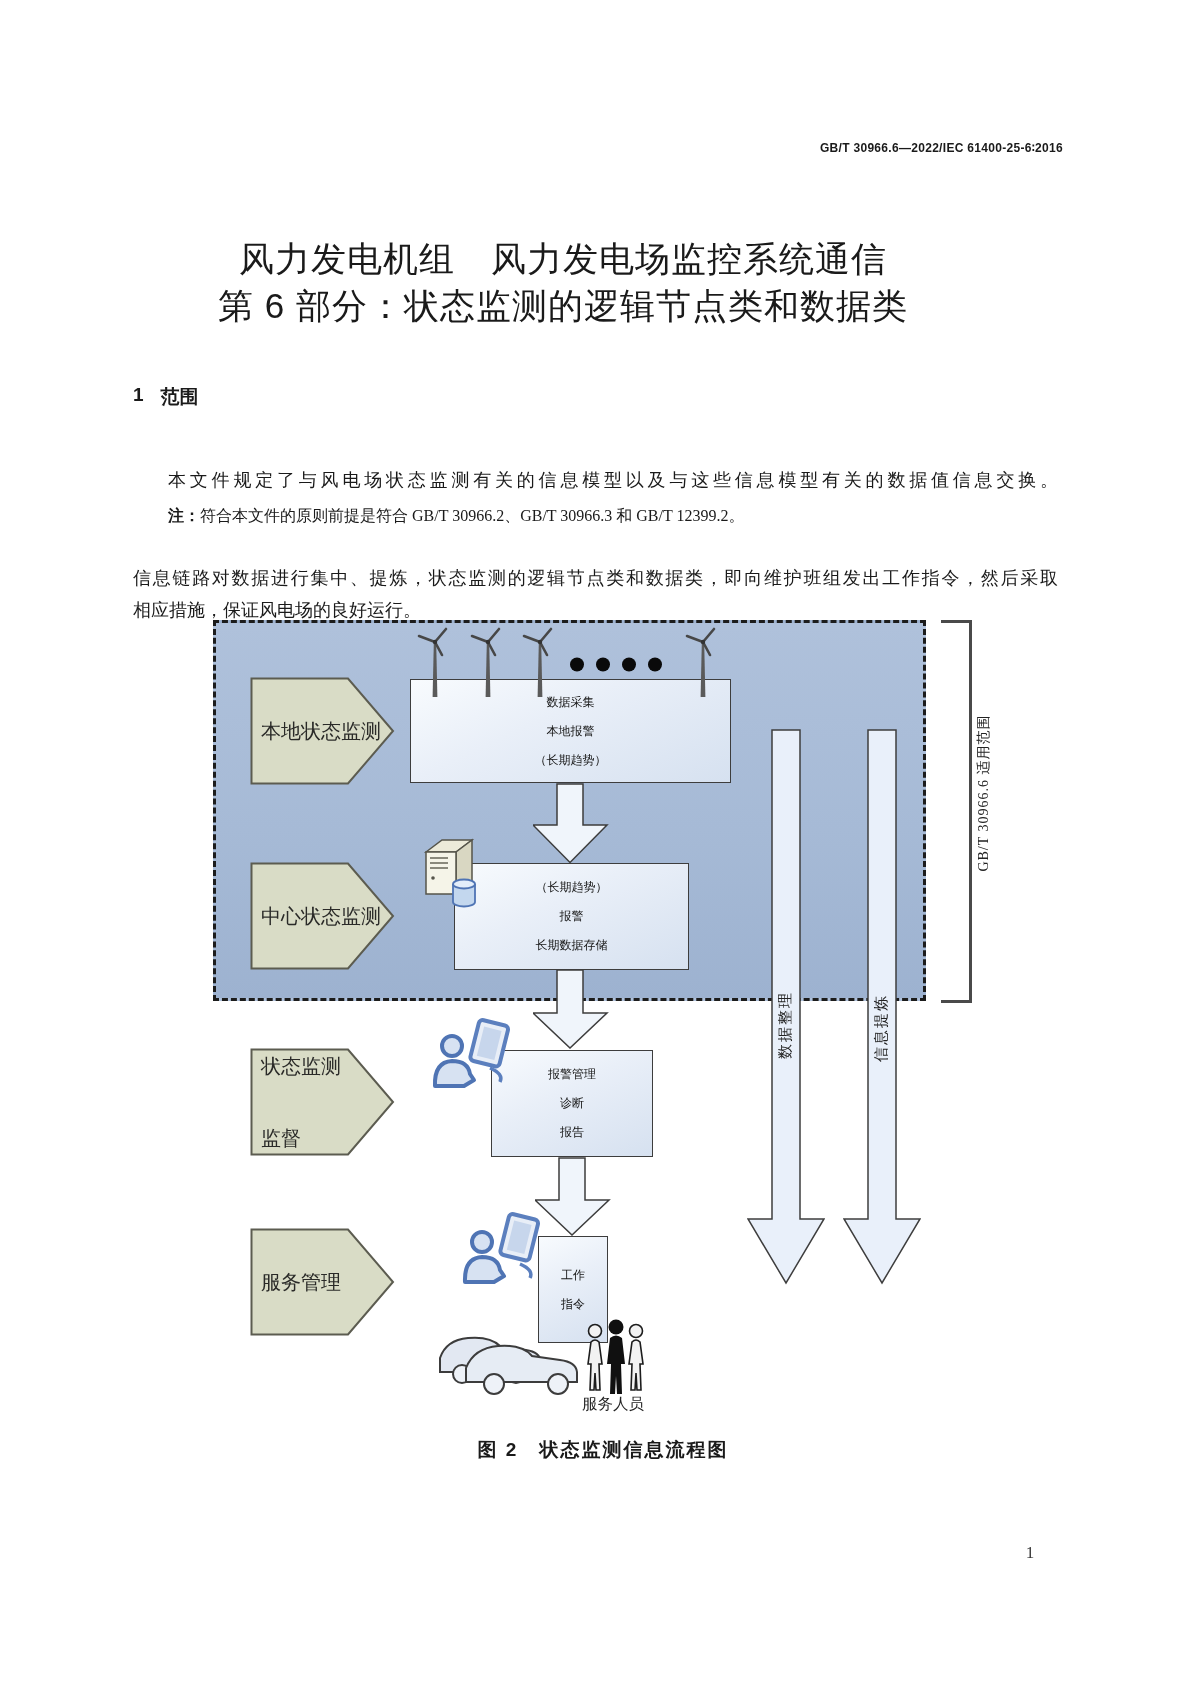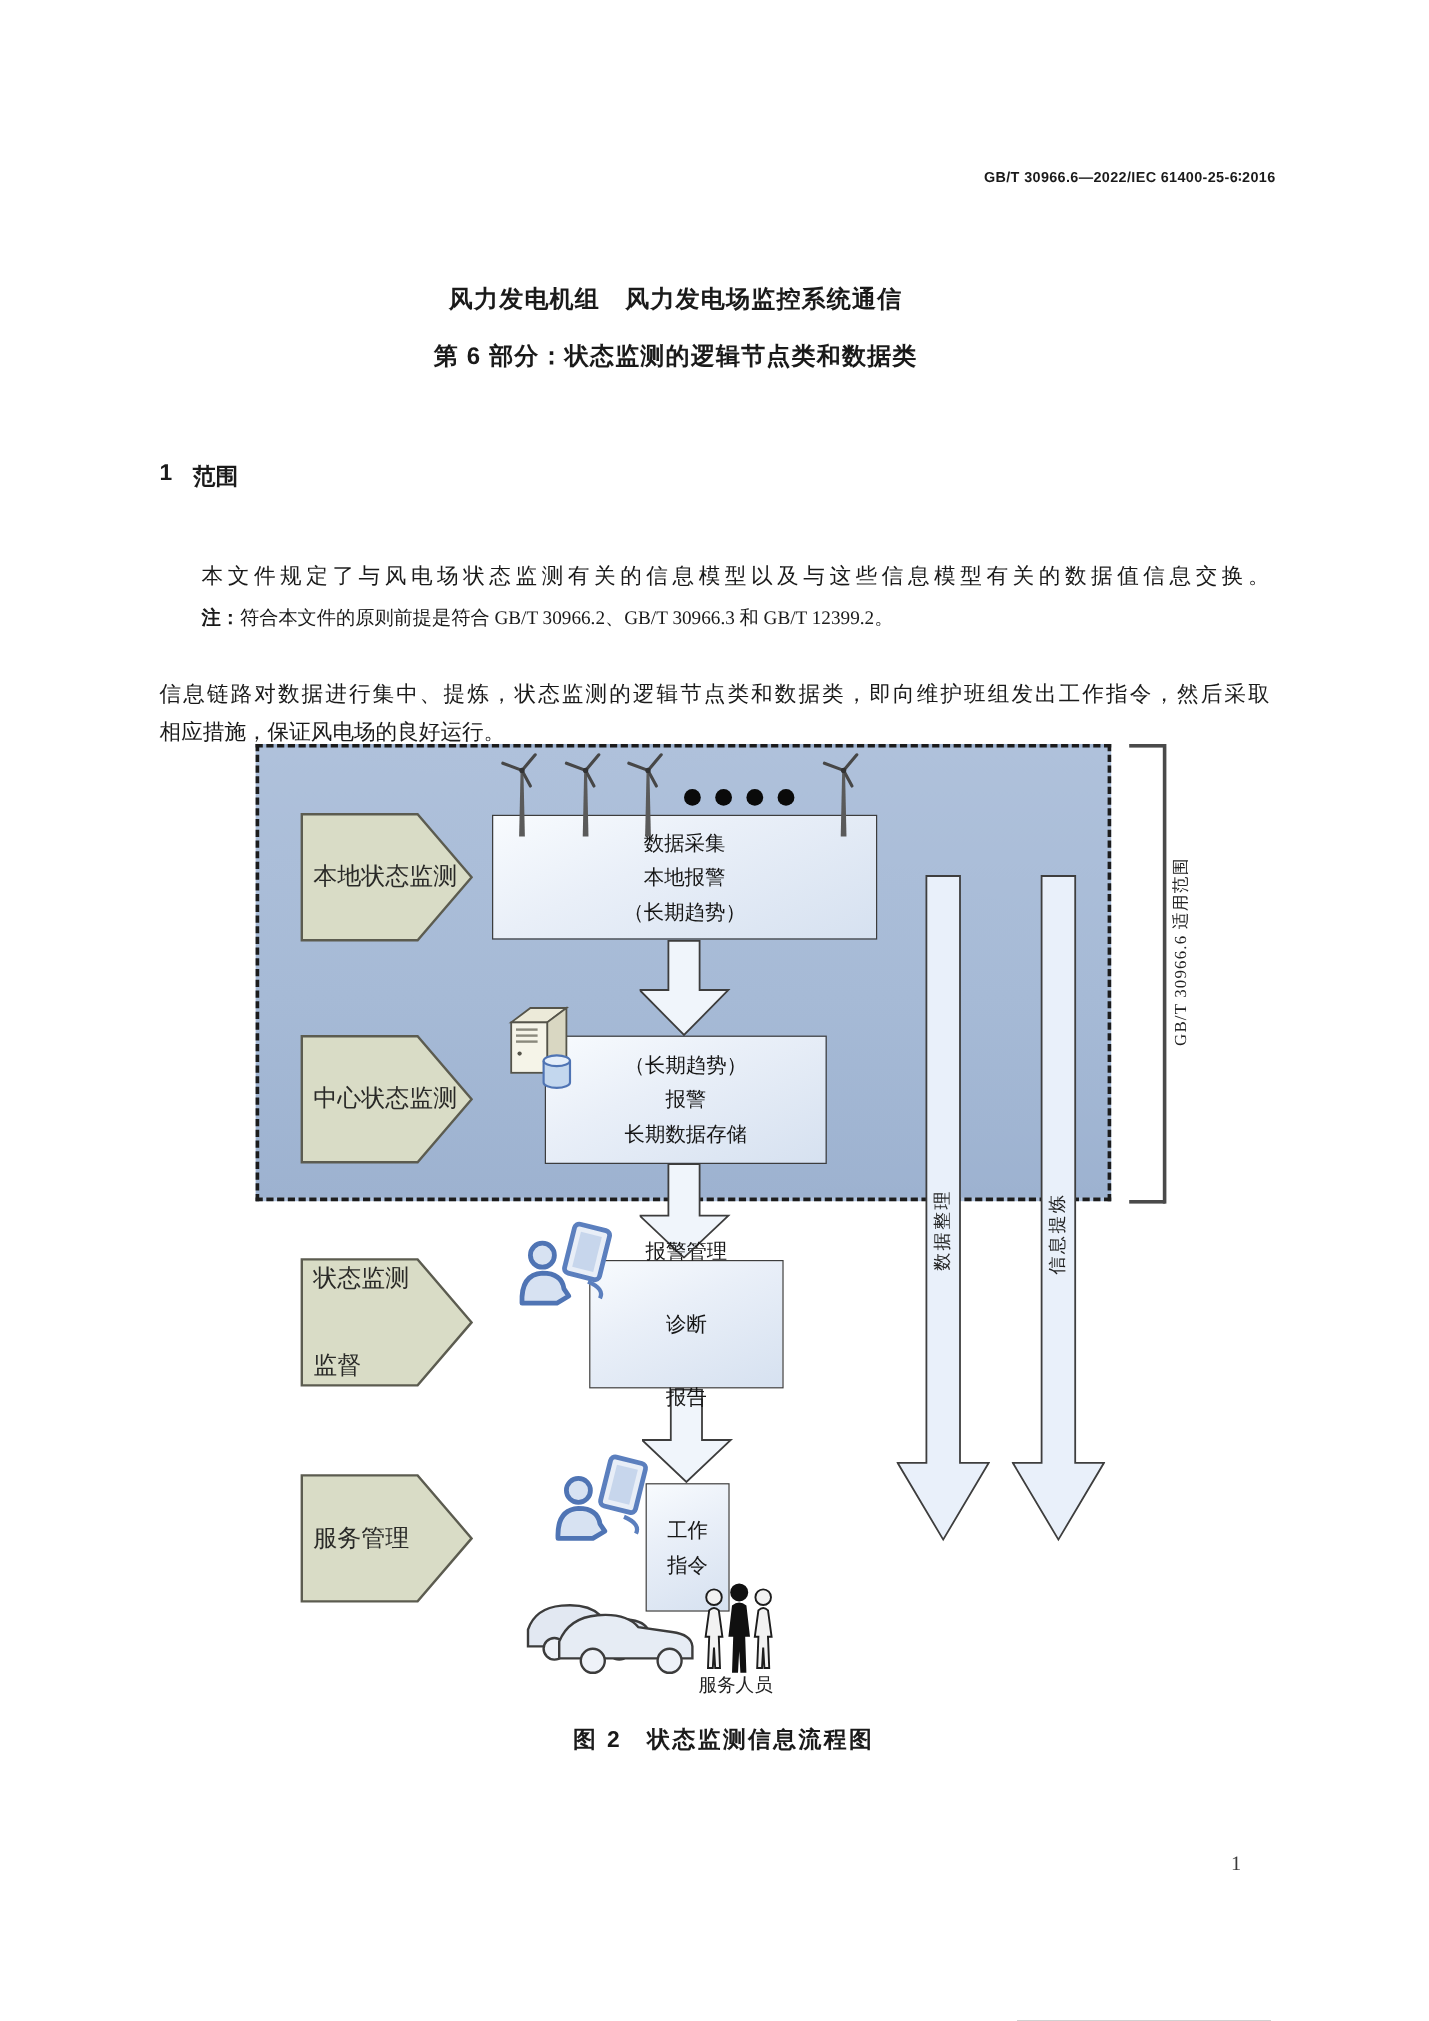--- a/index.html
+++ b/index.html
@@ -4,21 +4,21 @@
 <style>
   html,body{margin:0;padding:0;background:#888;}
   .page{position:relative;width:1191px;height:1684px;background:#ffffff;margin:0 auto;
         font-family:"Liberation Serif",serif;color:#1a1a1a;overflow:hidden;}
   .abs{position:absolute;}
 
   
   .std-num{left:0;top:141px;width:1063px;text-align:right;
            font-family:"Liberation Sans",sans-serif;font-weight:700;font-size:12px;letter-spacing:.3px;}
   .title{left:0;width:1126px;text-align:center;font-family:"Liberation Sans",sans-serif;
-         font-weight:700;font-size:20px;letter-spacing:1px;white-space:nowrap;}
+         font-weight:400;font-size:35px;letter-spacing:1px;white-space:nowrap;}
   .title1{top:236px;} .title2{top:283px;}
   .section{left:133px;top:384px;font-family:"Liberation Sans",sans-serif;font-weight:700;font-size:19px;display:flex;gap:17px;}
   .bodyline{font-size:18px;line-height:24px;white-space:nowrap;margin-top:20px;}
   .jline{white-space:normal;text-align:justify;text-align-last:justify;}
   .para1{left:168px;top:448px;width:890px;}
   .noteline{left:168px;top:484px;font-size:16px;}
   .noteline b{font-weight:700;}
   .p2l1{left:168px;top:514px;width:890px;}
   .p2l2{left:133px;top:546px;width:925px;}
   .p2l3{left:133px;top:578px;}
@@ -30,24 +30,24 @@
   .bracket{background:#4a4a4a;}
   .brk-v{left:969px;top:620px;width:2.5px;height:383px;}
   .brk-t{left:941px;top:620px;width:30px;height:2.5px;}
   .brk-b{left:941px;top:1000px;width:30px;height:2.5px;}
   .scope-label{left:874px;top:784px;width:220px;height:18px;text-align:center;
                transform:rotate(-90deg);font-size:14px;letter-spacing:1px;color:#222;}
 
   .pbox{box-sizing:border-box;border:1.5px solid #3d3d3d;
         background:linear-gradient(155deg,#f8fbfe 0%,#e9eff8 40%,#d6e1f0 100%);
         display:flex;flex-direction:column;justify-content:center;align-items:center;
-        font-size:17px;line-height:29px;color:#161616;}
+        font-size:12px;line-height:29px;color:#161616;}
   .box1{left:410px;top:679px;width:321px;height:104px;}
   .box2{left:454px;top:863px;width:235px;height:107px;}
-  .box3{left:491px;top:1050px;width:162px;height:107px;gap:32px;}
+  .box3{left:491px;top:1050px;width:162px;height:107px;}
   .box4{left:538px;top:1236px;width:70px;height:107px;}
 
   .pent{width:145px;height:108px;}
   .pent-label{left:261px;width:120px;height:108px;display:flex;flex-direction:column;
               justify-content:center;font-size:20px;line-height:32px;color:#2a2a28;}
   .arrow-label{transform:rotate(-90deg);text-align:center;font-size:15px;letter-spacing:2px;color:#222;
                width:160px;height:20px;}
   .svc-label{left:538px;top:1394px;width:150px;text-align:center;font-size:15.5px;color:#222;}
   .caption{left:0;top:1437px;width:1206px;text-align:center;font-family:"Liberation Sans",sans-serif;
            font-weight:700;font-size:19px;letter-spacing:2px;}

